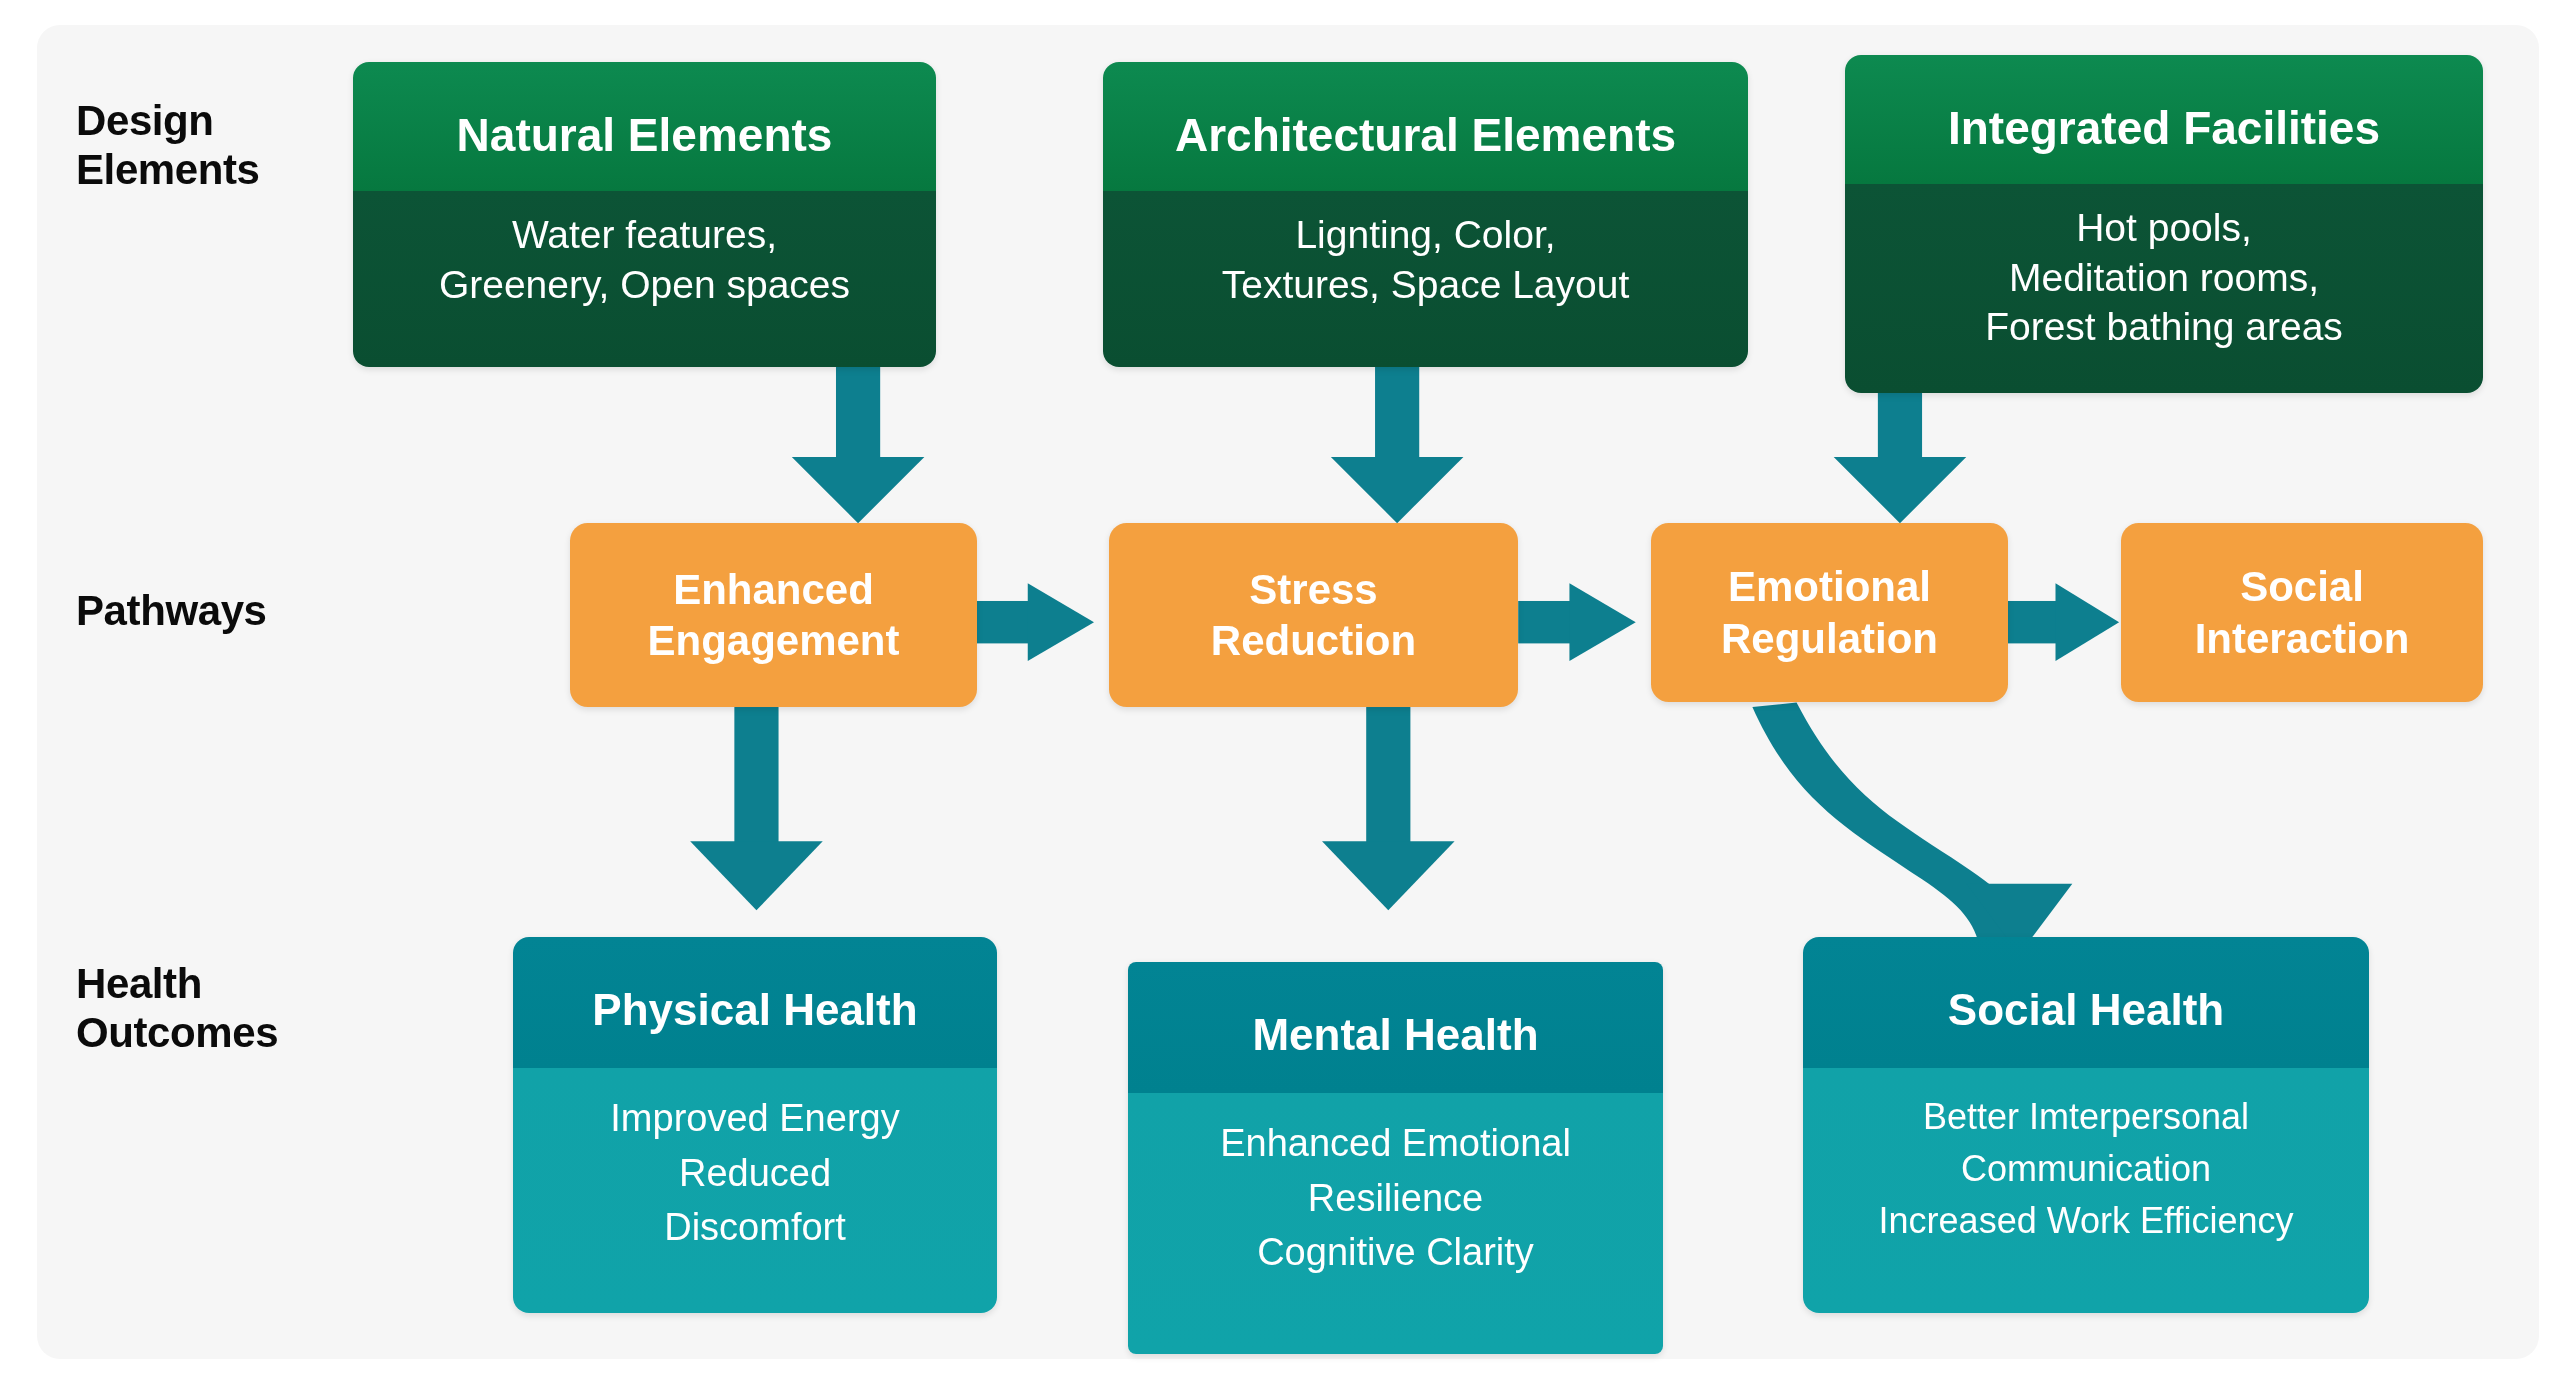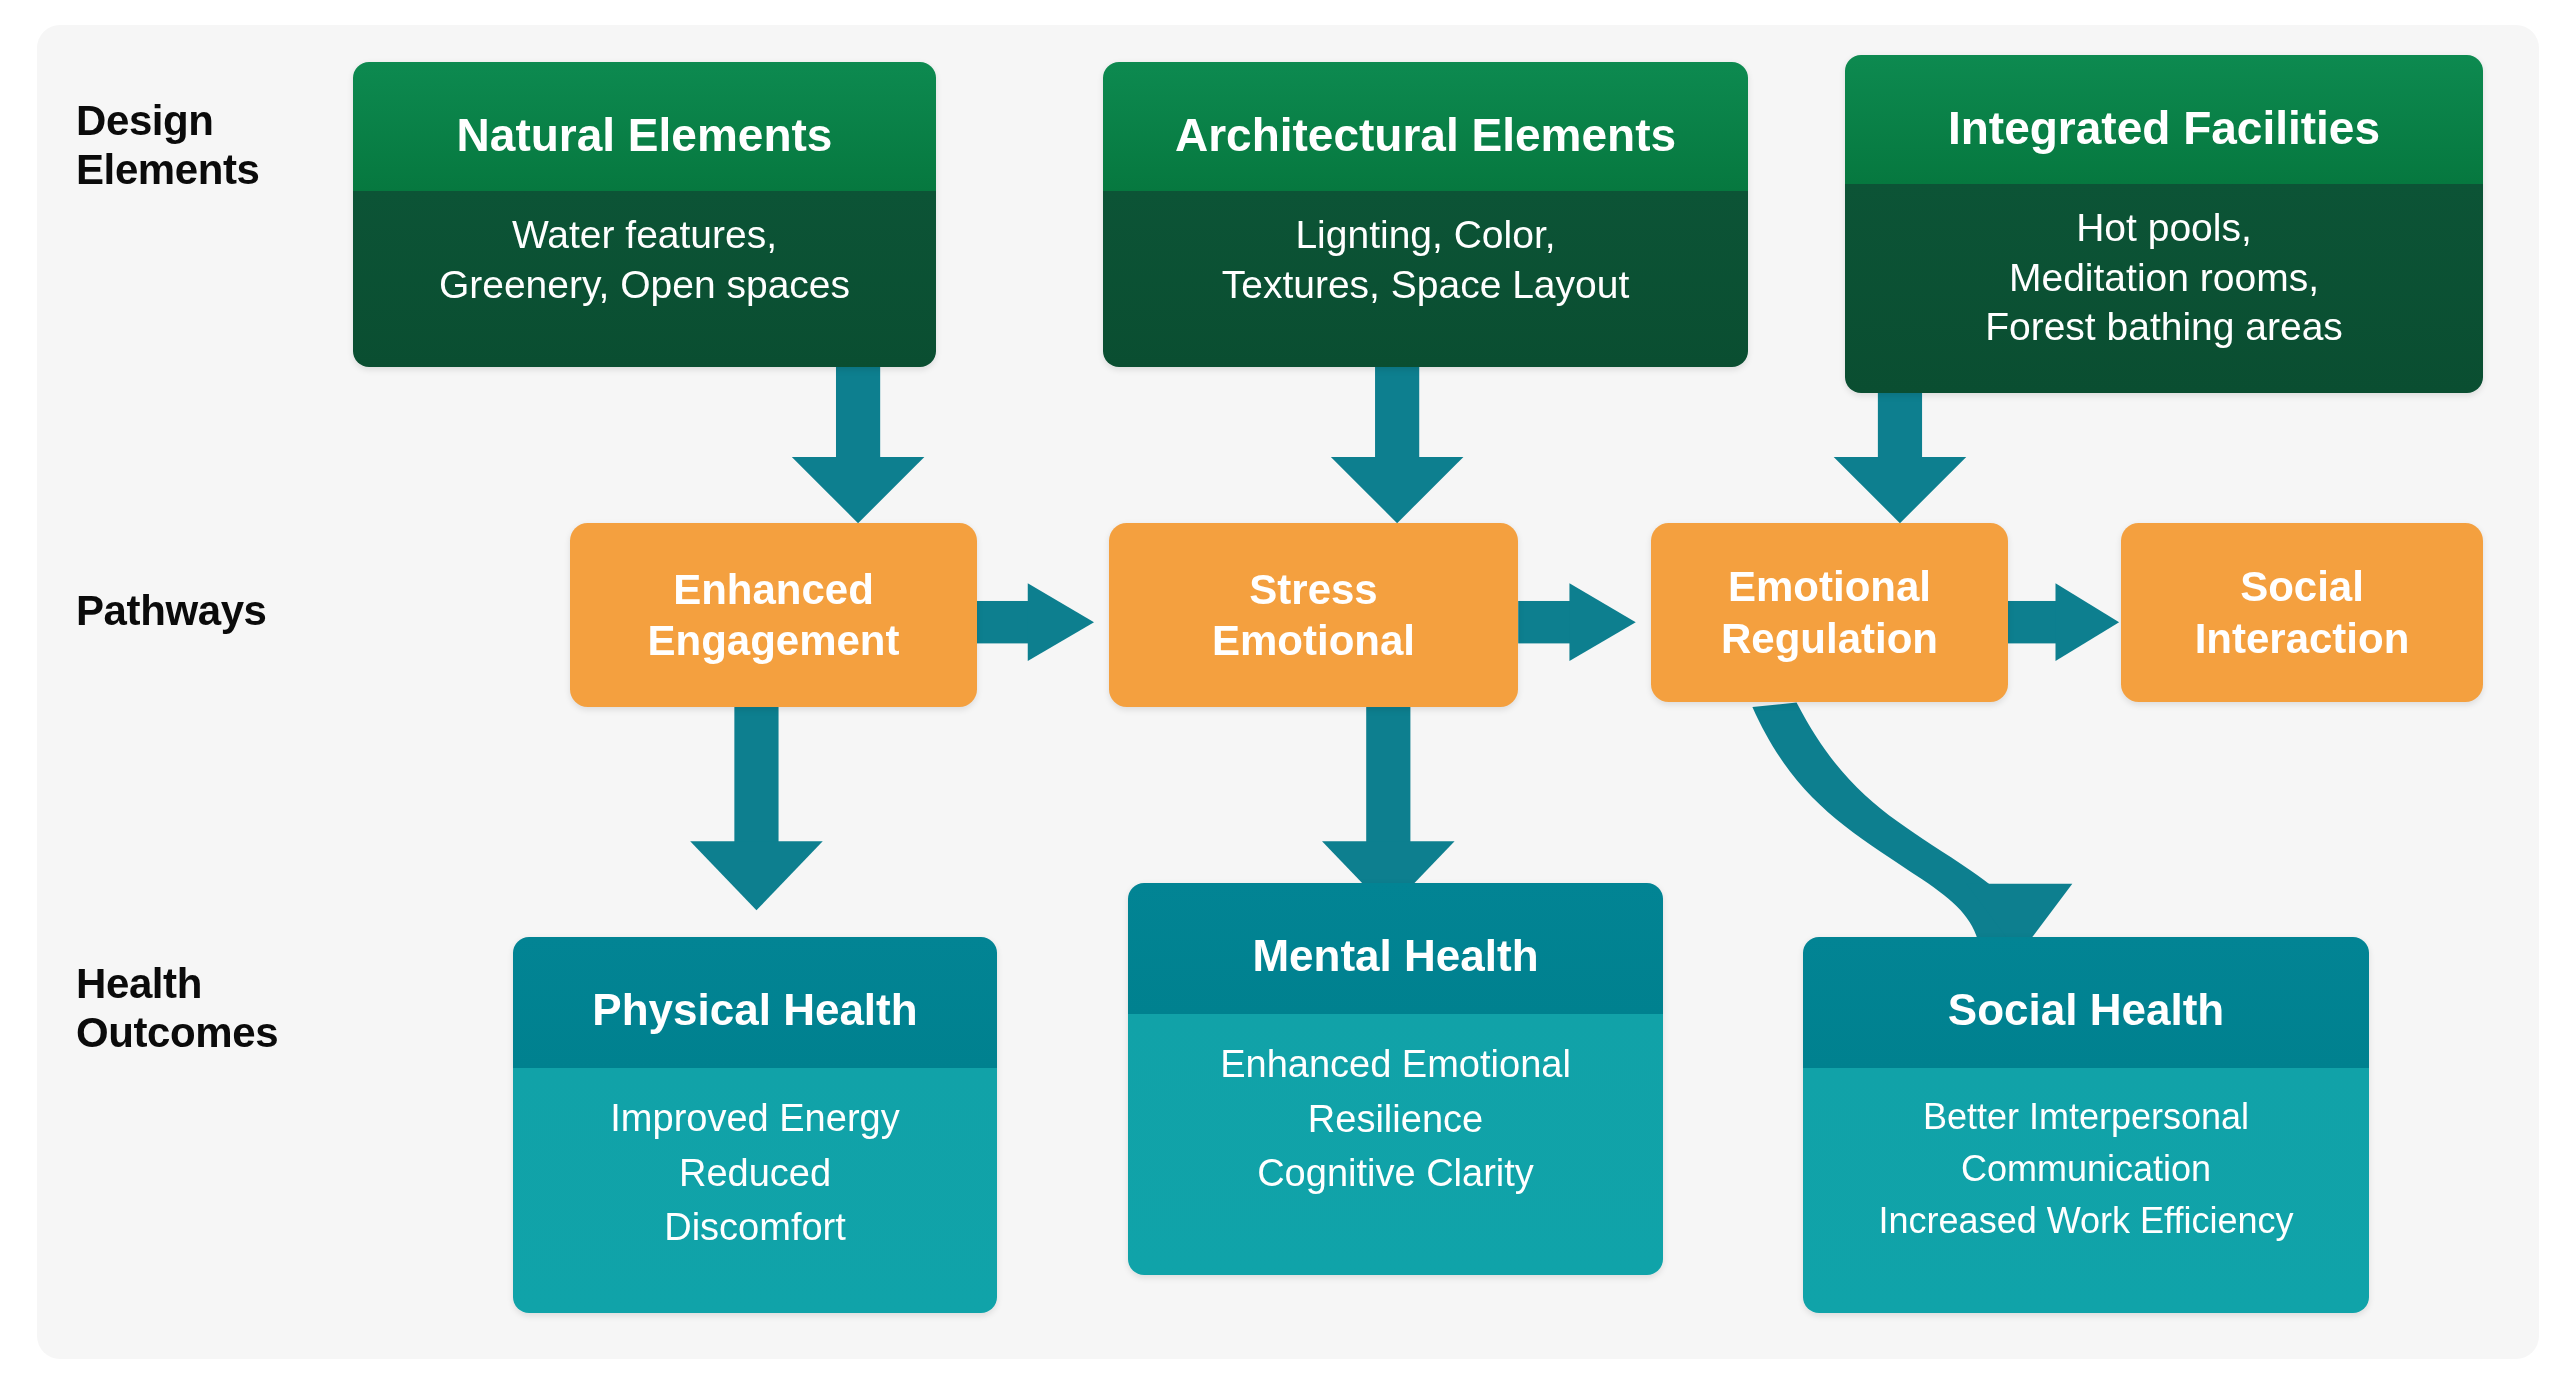--- a/index.html
+++ b/index.html
@@ -216,41 +216,41 @@
 Forest bathing areas</div>
   </div>
 
   <div class="node orange" style="left:570px; top:523px; width:407px; height:184px;">
     <div class="ptext">Enhanced
 Engagement</div>
   </div>
 
   <div class="node orange" style="left:1109px; top:523px; width:409px; height:184px;">
     <div class="ptext">Stress
-Emotional</div>
+Reduction</div>
   </div>
 
   <div class="node orange" style="left:1651px; top:523px; width:357px; height:179px;">
     <div class="ptext">Emotional
 Regulation</div>
   </div>
 
   <div class="node orange" style="left:2121px; top:523px; width:362px; height:179px;">
     <div class="ptext">Social
 Interaction</div>
   </div>
 
   <div class="node teal" style="left:513px; top:937px; width:484px; height:376px;">
     <div class="hdr">Physical Health</div>
     <div class="body">Improved Energy
 Reduced
 Discomfort</div>
   </div>
 
-  <div class="node teal" style="left:1128px; top:883px; width:535px; height:392px;">
+  <div class="node teal" style="left:1128px; top:962px; width:535px; height:392px;border-radius:8px;">
     <div class="hdr">Mental Health</div>
     <div class="body">Enhanced Emotional
 Resilience
 Cognitive Clarity</div>
   </div>
 
   <div class="node teal" style="left:1803px; top:937px; width:566px; height:376px;">
     <div class="hdr">Social Health</div>
     <div class="body tight">Better Imterpersonal
 Communication

